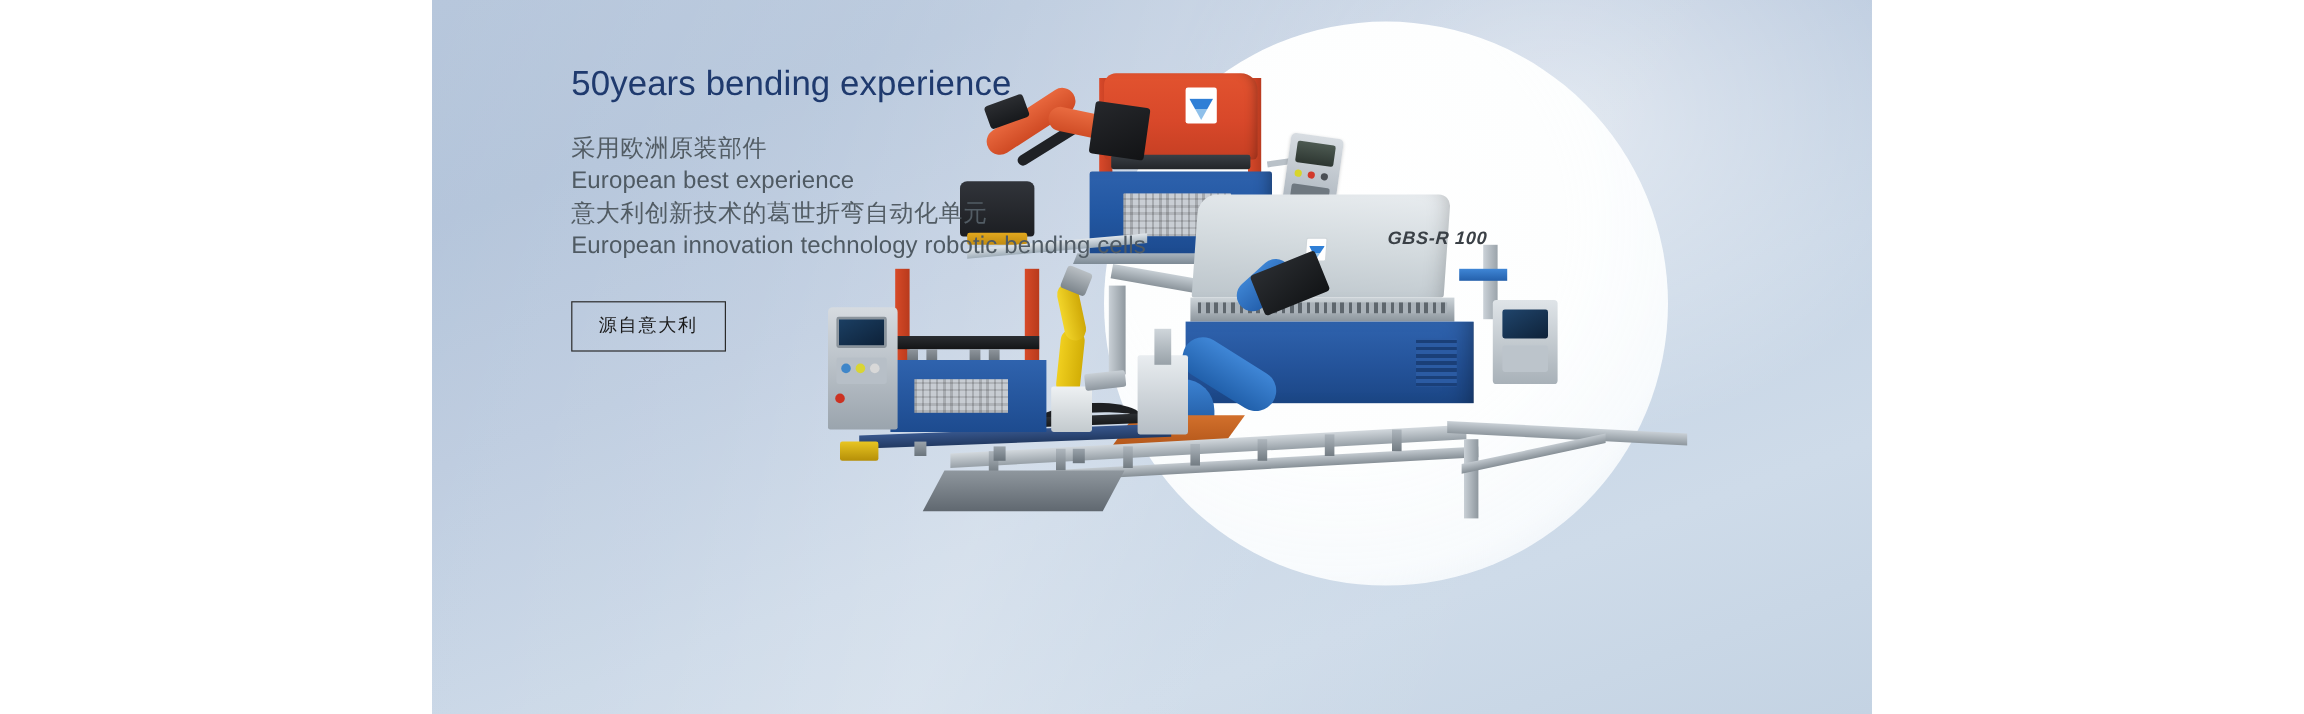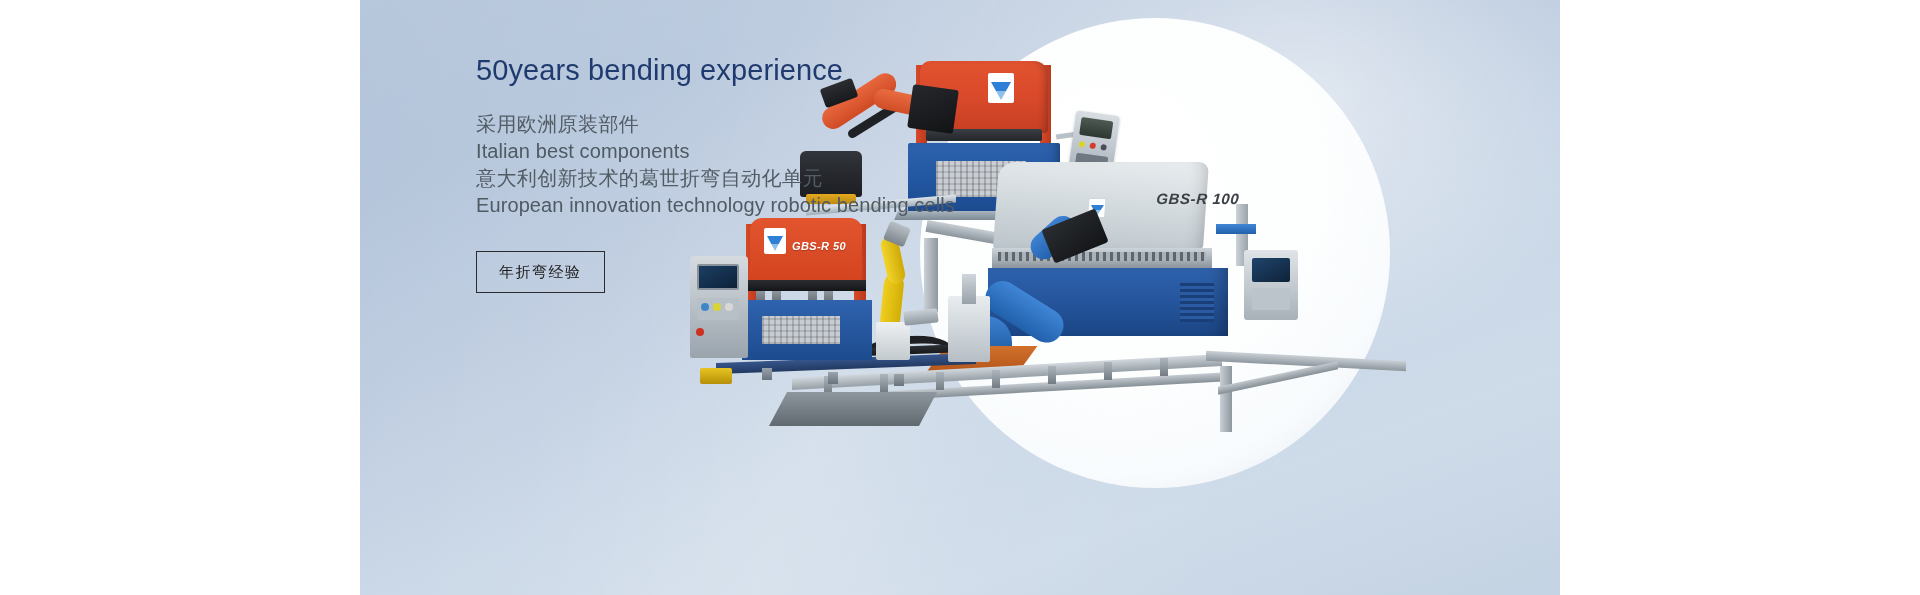--- a/index.html
+++ b/index.html
@@ -534,24 +534,20 @@
         <div class="bar"></div>
       </div>
     </div>
 
     <div class="machine" id="machine-2">
       <div class="m2-track"></div>
       <div class="m2-track2"></div>
 
       <div class="m2-pillar-l"></div>
       <div class="m2-pillar-r"></div>
-      <div class="m2-head">
-        <div class="m2-logo"></div>
-        <div class="m2-model">GBS-R 50</div>
-      </div>
       <div class="m2-rail">
         <div class="t" style="left:10px"></div>
         <div class="t" style="left:26px"></div>
         <div class="t" style="left:62px"></div>
         <div class="t" style="left:78px"></div>
       </div>
       <div class="m2-body">
         <div class="m2-vent"></div>
       </div>
 
@@ -621,22 +617,22 @@
 
     <div id="copy">
 
 
       <div class="headline en">50years bending experience</div>
 
 
 
       <div id="subcopy">
         <div class="subline cn">采用欧洲原装部件</div>
-        <div class="subline en">Italian best components</div>
+        <div class="subline en">European best experience</div>
         <div class="subline cn">意大利创新技术的葛世折弯自动化单元</div>
         <div class="subline en">European innovation technology robotic bending cells</div>
       </div>
 
-      <button id="cta" type="button">年折弯经验</button>
+      <button id="cta" type="button">源自意大利</button>
     </div>
 
   </div>
 </div>
 
 </body></html>

